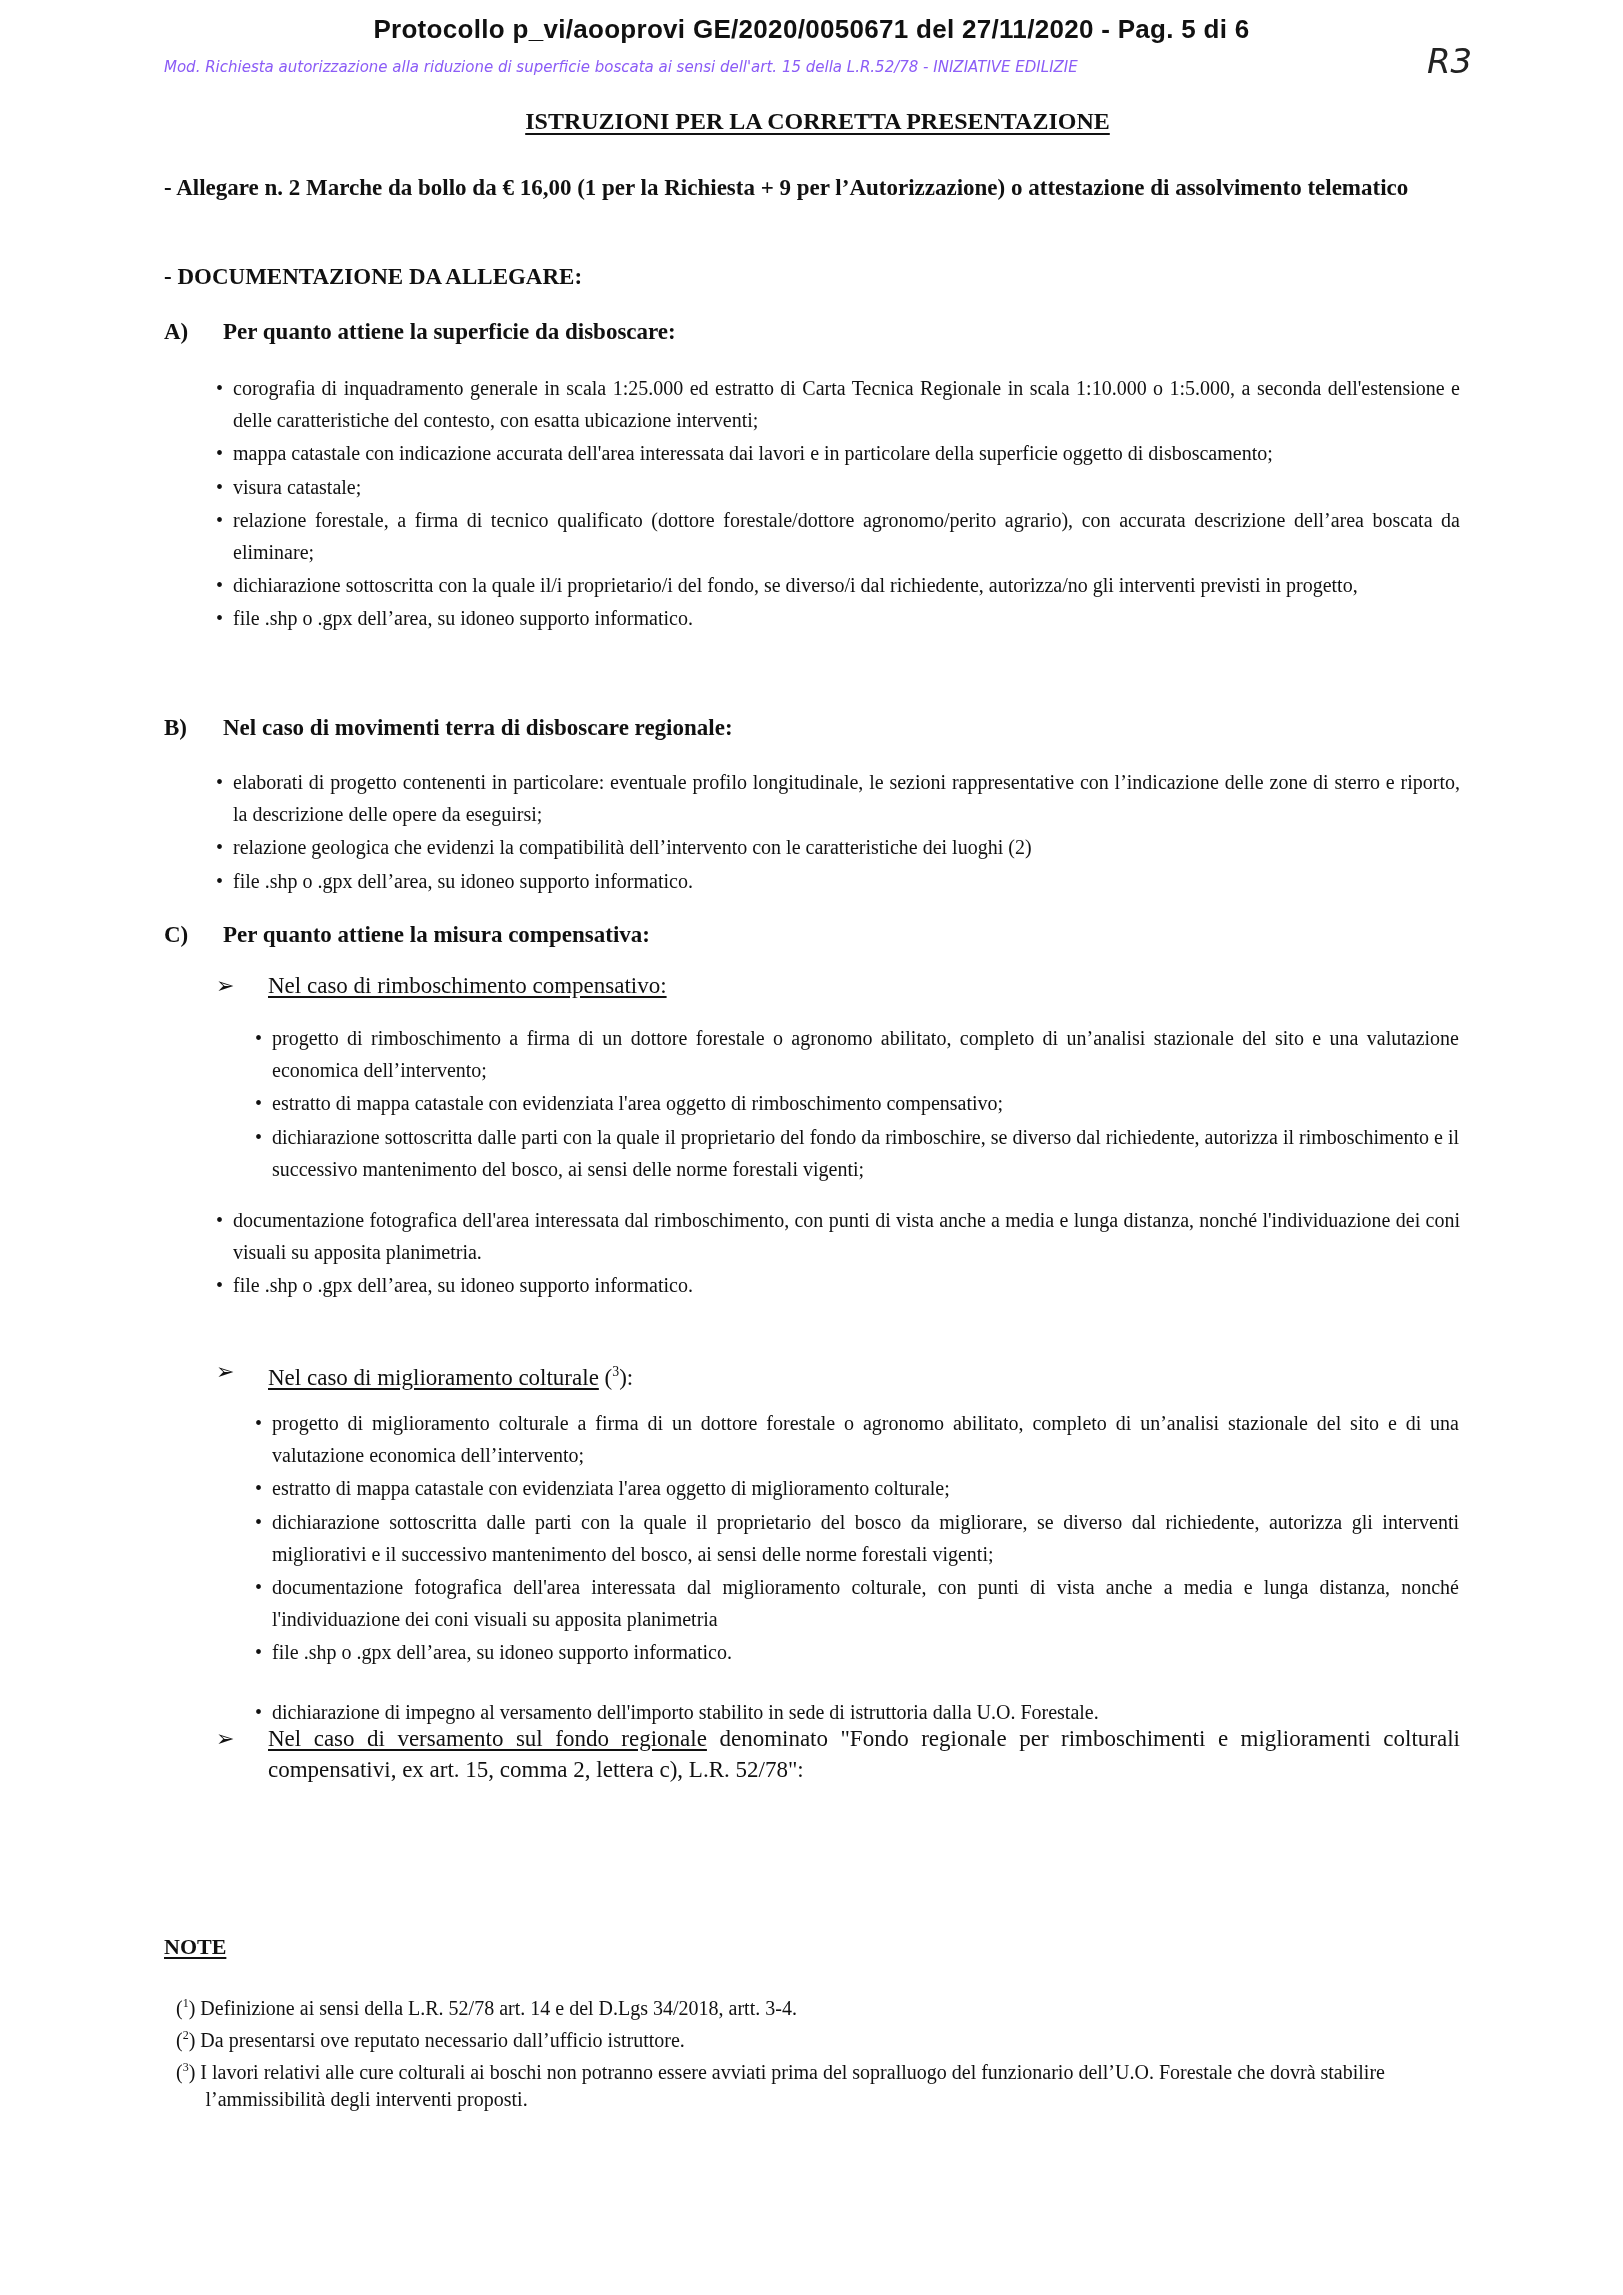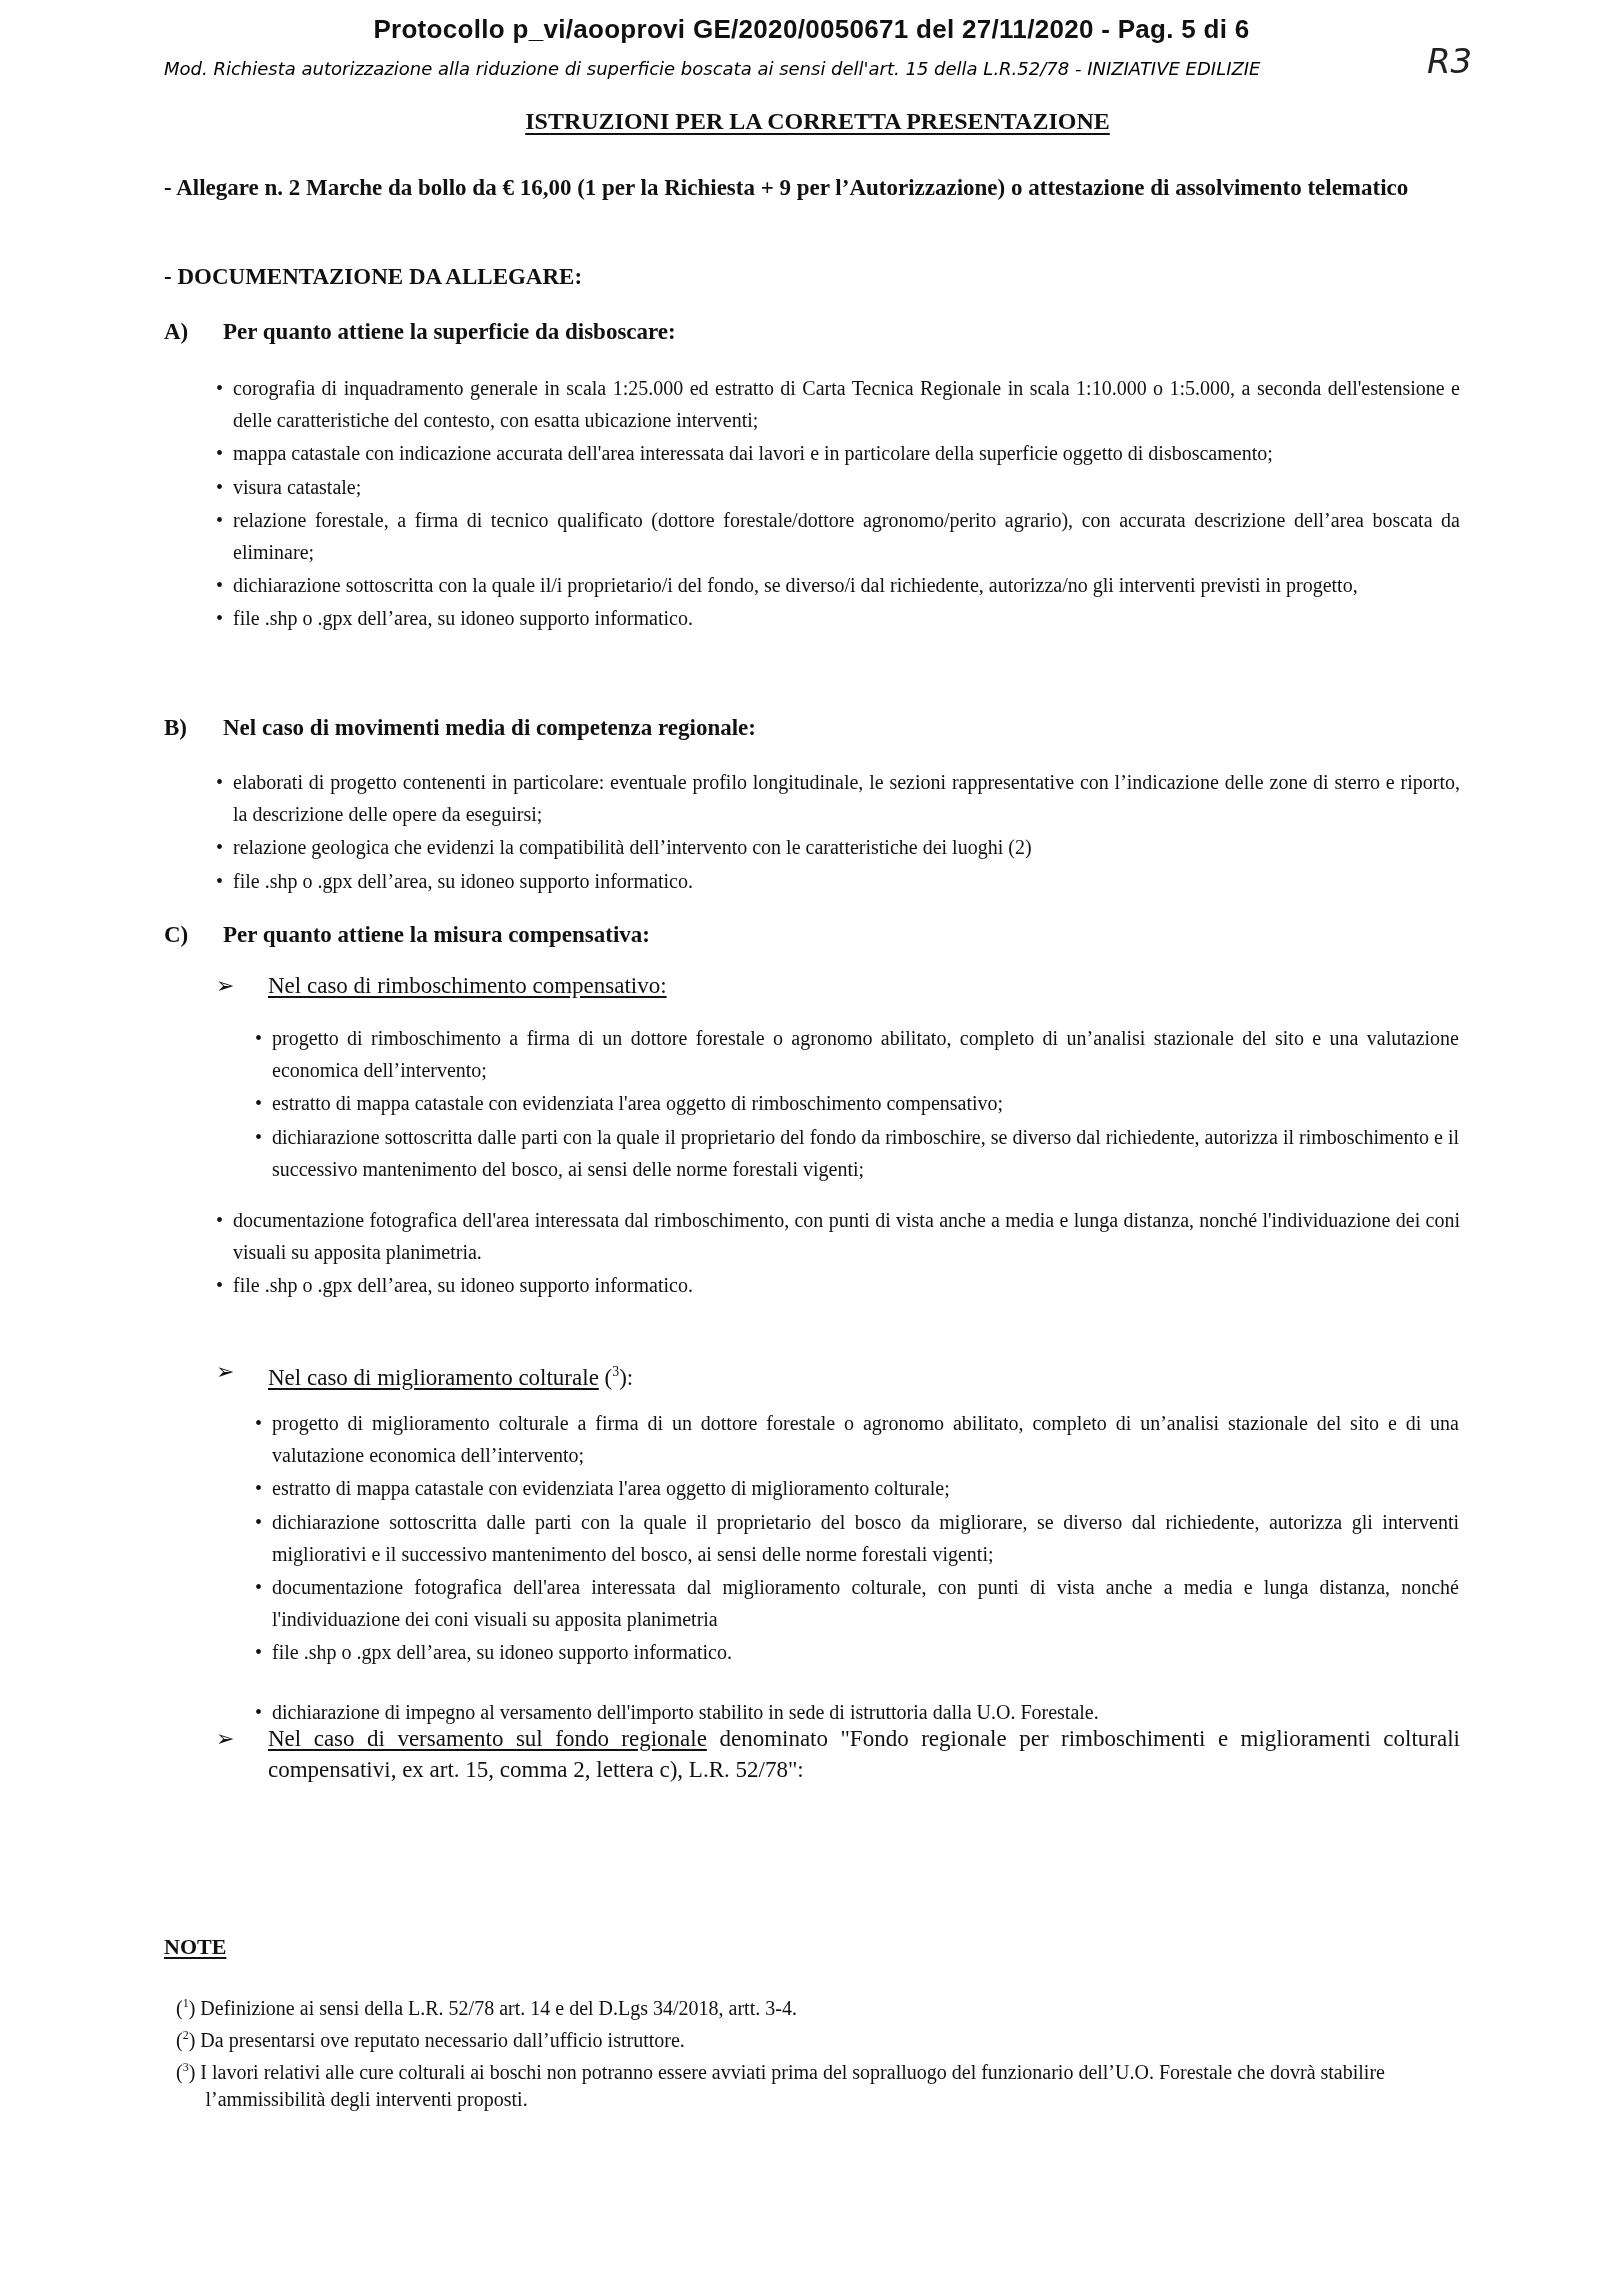--- a/index.html
+++ b/index.html
@@ -1,18 +1,18 @@
 <!DOCTYPE html>
 <html style="font-size:10.5px"><head>
 <meta charset="utf-8">
 <style>
   html, body { margin: 0; padding: 0; background: #ffffff; }
   body { width: 1623px; height: 2295px; position: relative; overflow: hidden; color: #111; font-family: "Liberation Serif", serif; }
   .stamp { position: absolute; left: 0; right: 0; top: 14.4px; text-align: center; font-family: "Liberation Sans", sans-serif; font-weight: bold; font-size: 26px; letter-spacing: 0.3px; }
-  .modline { position: absolute; left: 164px; top: 58px; font-family: "DejaVu Sans", sans-serif; font-style: italic; font-size: 18px; color: #000000; }
+  .modline { position: absolute; left: 164px; top: 58px; font-family: "DejaVu Sans", sans-serif; font-style: italic; font-size: 15px; color: #8b5cf6; }
   .r3 { position: absolute; left: 1427px; top: 41px; font-family: "DejaVu Sans", sans-serif; font-style: italic; font-size: 34px; font-weight: 300; color: #222; }
   .title { position: absolute; left: 0; right: 0; top: 108px; text-align: center; font-weight: bold; font-size: 24px; text-decoration: underline; text-underline-offset: 3.9px; padding-left: 12px; }
   .para { position: absolute; font-size: 22px; line-height: 29.5px; }
   .intro { left: 164px; top: 171px; width: 1309px; font-weight: bold; font-size: 23px; line-height: 33px; padding-left: 13px; text-indent: -13px; }
   .docheading { left: 164px; top: 262px; font-weight: bold; font-size: 23px; }
   .sec { position: absolute; left: 164px; font-weight: bold; font-size: 23px; }
   .sec .letter { display: inline-block; width: 59px; }
   ul.items { position: absolute; list-style: none; margin: 0; padding: 0; font-size: 20px; line-height: 32px; }
   ul.items li { position: relative; padding-left: 17px; margin-bottom: 1.3px; text-align: justify; }
   ul.items li::before { content: "•"; position: absolute; left: 0; top: 0; }
@@ -42,21 +42,21 @@
 <ul class="items" style="left:216px; top:372px; width:1244px;">
   <li>corografia di inquadramento generale in scala 1:25.000 ed estratto di Carta Tecnica Regionale in scala 1:10.000 o 1:5.000, a seconda dell'estensione e delle caratteristiche del contesto, con esatta ubicazione interventi;</li>
   <li>mappa catastale con indicazione accurata dell'area interessata dai lavori e in particolare della superficie oggetto di disboscamento;</li>
   <li>visura catastale;</li>
   <li>relazione forestale, a firma di tecnico qualificato (dottore forestale/dottore agronomo/perito agrario), con accurata descrizione dell’area boscata da eliminare;</li>
   <li>dichiarazione sottoscritta con la quale il/i proprietario/i del fondo, se diverso/i dal richiedente, autorizza/no gli interventi previsti in progetto,</li>
   <li>file .shp o .gpx dell’area, su idoneo supporto informatico.</li>
 </ul>
 
 <div class="sec" style="top:715px;">
-  <span class="letter">B)</span><span>Nel caso di movimenti media di competenza regionale:</span>
+  <span class="letter">B)</span><span>Nel caso di movimenti terra di disboscare regionale:</span>
 </div>
 <ul class="items" style="left:216px; top:766px; width:1244px;">
   <li>elaborati di progetto contenenti in particolare: eventuale profilo longitudinale, le sezioni rappresentative con l’indicazione delle zone di sterro e riporto, la descrizione delle opere da eseguirsi;</li>
   <li>relazione geologica che evidenzi la compatibilità dell’intervento con le caratteristiche dei luoghi (2)</li>
   <li>file .shp o .gpx dell’area, su idoneo supporto informatico.</li>
 </ul>
 
 <div class="sec" style="top:922px;">
   <span class="letter">C)</span><span>Per quanto attiene la misura compensativa:</span>
 </div>

